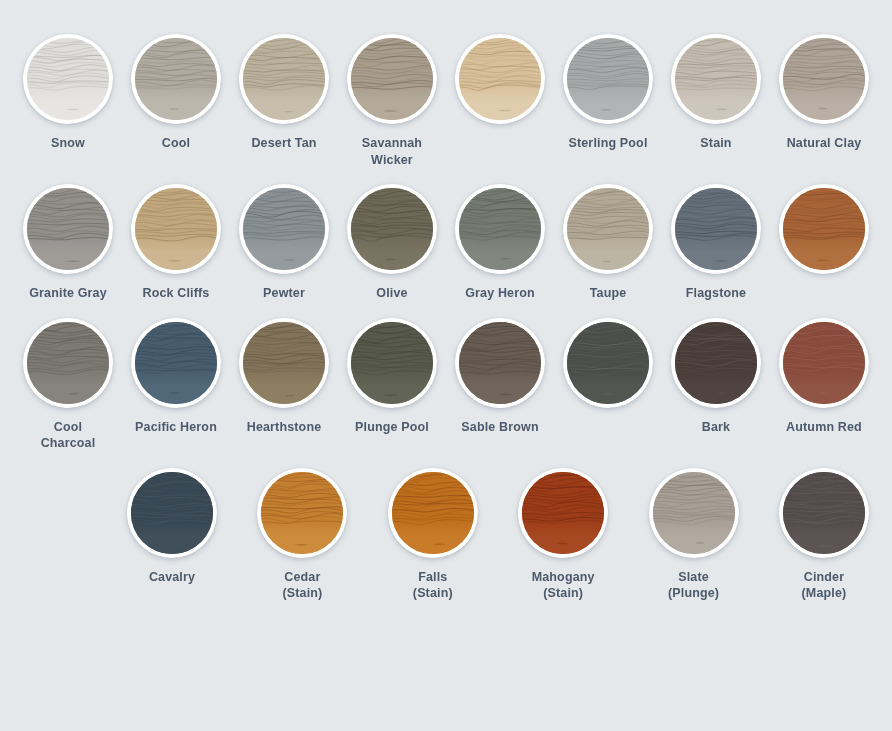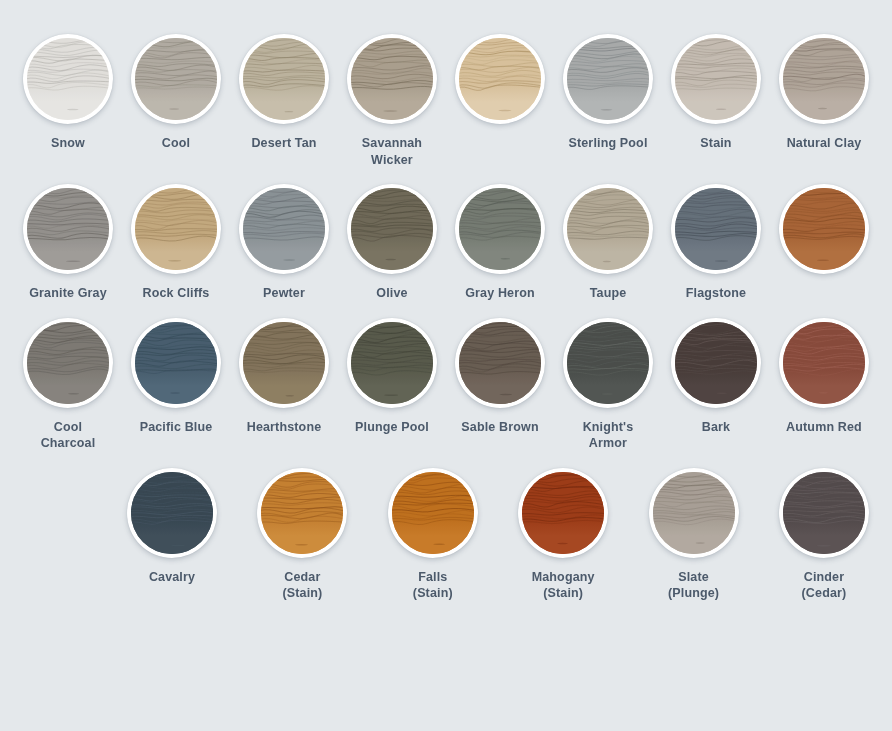--- a/index.html
+++ b/index.html
@@ -746,21 +746,21 @@
               <path d="M -2 47.70 C 20.57 44.92, 36.44 52.43, 58.78 48.68 S 88.78 44.37, 102 47.11" fill="none" stroke="#344a59" stroke-width="0.91" opacity="0.55"></path>
               <path d="M -2 50.99 C 13.13 46.71, 23.25 58.26, 37.51 52.49 S 67.51 45.86, 102 51.21" fill="none" stroke="#344a59" stroke-width="1.28" opacity="0.45"></path>
               <path d="M -2 54.44 C 20.54 50.96, 36.39 60.34, 58.69 55.65 S 88.69 50.27, 102 53.90" fill="none" stroke="#344a59" stroke-width="0.60" opacity="0.65"></path>
               <path d="M -2 58.58 C 22.39 57.07, 39.67 61.14, 63.99 59.11 S 93.99 56.77, 102 58.99" fill="none" stroke="#344a59" stroke-width="0.86" opacity="0.65"></path>
               <path d="M -2 60.75 C 10.53 57.84, 18.64 65.70, 30.07 61.77 S 60.07 57.26, 102 60.07" fill="none" stroke="#344a59" stroke-width="0.65" opacity="0.55"></path>
               <ellipse cx="48.9" cy="86.7" rx="6.0" ry="0.9" fill="#344a59" opacity="0.40"></ellipse>
               <rect x="0" y="0" width="100" height="100" fill="rgba(0,0,0,0.05)"></rect>
             </svg>
           </div>
         </div>
-        <div class="swatch-label">Pacific Blue</div>
+        <div class="swatch-label">Pacific Heron</div>
       </div>
       <div class="swatch-cell">
         <div class="swatch-disc-wrap">
           <div class="swatch-disc" style="background-color: rgb(138, 122, 96);">
             <svg viewBox="0 0 100 100" preserveAspectRatio="none">
               <defs>
                 <linearGradient id="g18" x1="0" y1="0" x2="0" y2="1">
                   <stop offset="0" stop-color="#8a7a60"></stop>
                   <stop offset="0.58" stop-color="#8a7a60"></stop>
                   <stop offset="0.78" stop-color="#968668"></stop>
@@ -894,22 +894,20 @@
               <path d="M -2 46.54 C 12.51 43.01, 22.16 52.53, 35.74 47.77 S 65.74 42.30, 102 45.84" fill="none" stroke="#6a6e6a" stroke-width="0.94" opacity="0.43"></path>
               <path d="M -2 51.06 C 14.06 47.06, 24.91 57.84, 40.17 52.45 S 70.17 46.26, 102 50.96" fill="none" stroke="#6a6e6a" stroke-width="0.65" opacity="0.48"></path>
               <path d="M -2 53.96 C 20.94 49.91, 37.10 60.85, 59.84 55.38 S 89.84 49.10, 102 54.61" fill="none" stroke="#6a6e6a" stroke-width="0.91" opacity="0.69"></path>
               <path d="M -2 57.38 C 12.74 55.95, 22.57 59.82, 36.40 57.88 S 66.40 55.66, 102 57.98" fill="none" stroke="#6a6e6a" stroke-width="1.17" opacity="0.57"></path>
               <path d="M -2 61.86 C 18.04 57.78, 31.95 68.78, 51.53 63.28 S 81.53 56.97, 102 62.08" fill="none" stroke="#6a6e6a" stroke-width="0.85" opacity="0.51"></path>
               <ellipse cx="49.2" cy="87.8" rx="6.9" ry="0.9" fill="#6a6e6a" opacity="0.40"></ellipse>
               <rect x="0" y="0" width="100" height="100" fill="rgba(0,0,0,0.05)"></rect>
             </svg>
           </div>
         </div>
-        <div class="swatch-label">Knight's
-Armor</div>
       </div>
       <div class="swatch-cell">
         <div class="swatch-disc-wrap">
           <div class="swatch-disc" style="background-color: rgb(76, 64, 61);">
             <svg viewBox="0 0 100 100" preserveAspectRatio="none">
               <defs>
                 <linearGradient id="g22" x1="0" y1="0" x2="0" y2="1">
                   <stop offset="0" stop-color="#4c403d"></stop>
                   <stop offset="0.58" stop-color="#4c403d"></stop>
                   <stop offset="0.78" stop-color="#554846"></stop>
@@ -1198,16 +1196,16 @@
               <path d="M -2 51.19 C 15.93 47.76, 28.21 57.01, 45.50 52.39 S 75.50 47.07, 102 51.87" fill="none" stroke="#736a6b" stroke-width="1.09" opacity="0.54"></path>
               <path d="M -2 54.60 C 21.75 52.80, 38.53 57.68, 62.14 55.24 S 92.14 52.44, 102 54.82" fill="none" stroke="#736a6b" stroke-width="0.68" opacity="0.47"></path>
               <path d="M -2 58.18 C 17.93 53.50, 31.77 66.15, 51.24 59.83 S 81.24 52.56, 102 57.76" fill="none" stroke="#736a6b" stroke-width="0.93" opacity="0.70"></path>
               <path d="M -2 60.86 C 20.81 57.86, 36.86 65.97, 59.46 61.91 S 89.46 57.26, 102 61.50" fill="none" stroke="#736a6b" stroke-width="1.26" opacity="0.42"></path>
               <ellipse cx="49.7" cy="89.9" rx="8.8" ry="0.9" fill="#736a6b" opacity="0.40"></ellipse>
               <rect x="0" y="0" width="100" height="100" fill="rgba(0,0,0,0.05)"></rect>
             </svg>
           </div>
         </div>
         <div class="swatch-label">Cinder
-(Cedar)</div>
+(Maple)</div>
       </div>
     </div>
   </div>
 
 </body></html>

